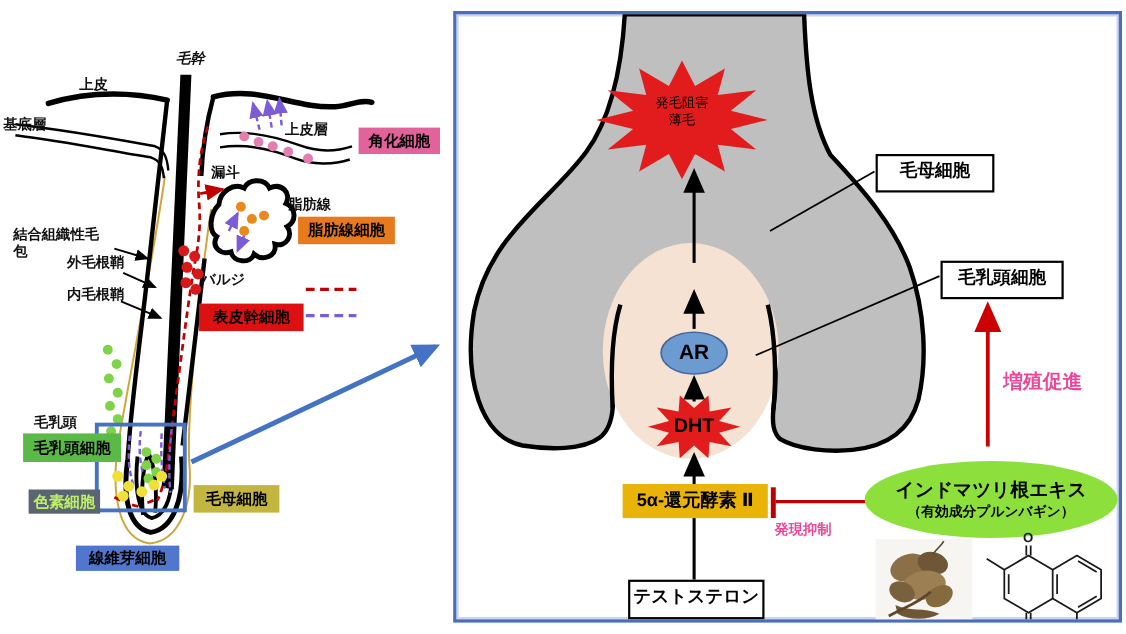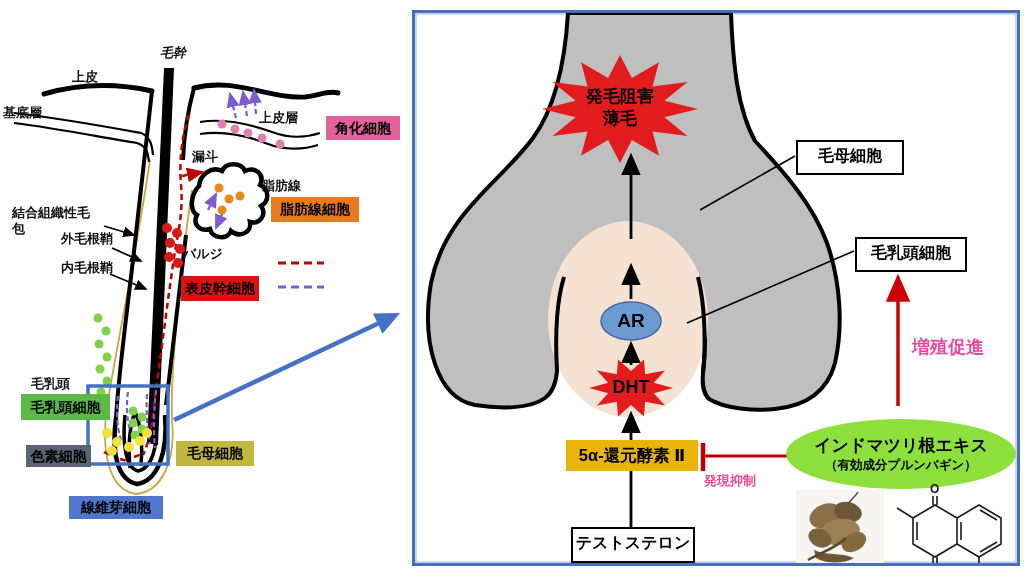--- a/index.html
+++ b/index.html
@@ -151,23 +151,23 @@
     <div>結合組織性毛</div>
     <div>包</div>
   </div>
   <div class="abs lbl" style="left:61px;top:231px;">外毛根鞘</div>
   <div class="abs lbl" style="left:61px;top:260px;">内毛根鞘</div>
   <div class="abs lbl" style="left:183px;top:246px;">バルジ</div>
   <div class="abs lbl" style="left:31px;top:376px;">毛乳頭</div>
 
   <div class="abs cellbox" style="left:326px;top:116px;width:74px;height:24px;line-height:24px;background:#E2639B;">角化細胞</div>
   <div class="abs cellbox" style="left:271px;top:197px;width:88px;height:25px;line-height:25px;background:#E87A1E;">脂肪線細胞</div>
-  <div class="abs cellbox" style="left:181px;top:276px;width:78px;height:25px;line-height:25px;background:#DD1111;">表皮幹細胞</div>
+  <div class="abs cellbox" style="left:181px;top:276px;width:95px;height:25px;line-height:25px;background:#DD1111;">表皮幹細胞</div>
   <div class="abs cellbox" style="left:21px;top:394px;width:89px;height:26px;line-height:26px;background:#5BBA47;">毛乳頭細胞</div>
-  <div class="abs cellbox" style="left:26px;top:445px;width:65px;height:22px;line-height:22px;background:#5A6472;color:#000000;">色素細胞</div>
+  <div class="abs cellbox" style="left:26px;top:445px;width:65px;height:22px;line-height:22px;background:#5A6472;color:#bef264;">色素細胞</div>
   <div class="abs cellbox" style="left:176px;top:441px;width:78px;height:25px;line-height:25px;background:#C2B640;">毛母細胞</div>
   <div class="abs cellbox" style="left:69px;top:496px;width:94px;height:23px;line-height:23px;background:#5077CD;">線維芽細胞</div>
 
   <div id="right-panel">
     <svg width="602" height="550" viewBox="0 0 602 550">
       <defs>
         <marker id="mBlk2" markerWidth="9" markerHeight="9" refX="6.5" refY="3.5" orient="auto">
           <path d="M0,0 L8,3.5 L0,7 Z" fill="#000"></path>
         </marker>
         <marker id="mRed2" markerWidth="9" markerHeight="9" refX="6.5" refY="3.5" orient="auto">
@@ -239,21 +239,21 @@
         <path d="M40,64 L40,73 M44,64 L44,73"></path>
         <path d="M86,64 L86,71"></path>
         <g stroke="none" fill="#1a1a1a" font-size="12" font-weight="700" font-family="Liberation Sans, sans-serif">
           <text x="37" y="0">O</text>
           <text x="37" y="84">O</text>
           <text x="78" y="84">OH</text>
         </g>
       </g>
     </svg>
 
-    <div class="abs ctr" style="left:135px;top:73px;width:140px;font-size:17px;font-weight:700;line-height:1.3;">
+    <div class="abs ctr" style="left:135px;top:73px;width:140px;font-size:12px;font-weight:400;line-height:1.3;">
       <div>発毛阻害</div>
       <div>薄毛</div>
     </div>
 
     <div class="abs ctr" style="left:186px;top:297px;width:60px;font-size:19px;font-weight:700;">AR</div>
     <div class="abs ctr" style="left:186px;top:364px;width:60px;font-size:18px;font-weight:700;">DHT</div>
 
     <div class="abs rbox" style="left:381px;top:127px;width:104px;height:31px;line-height:27px;">毛母細胞</div>
     <div class="abs rbox" style="left:440px;top:224px;width:108px;height:31px;line-height:27px;">毛乳頭細胞</div>
 

